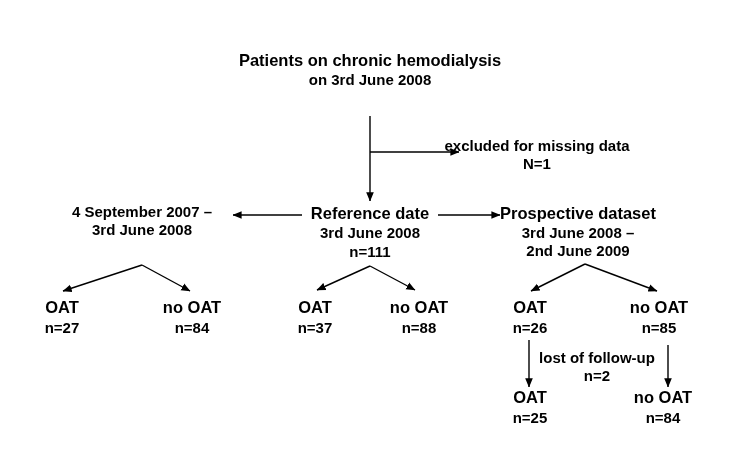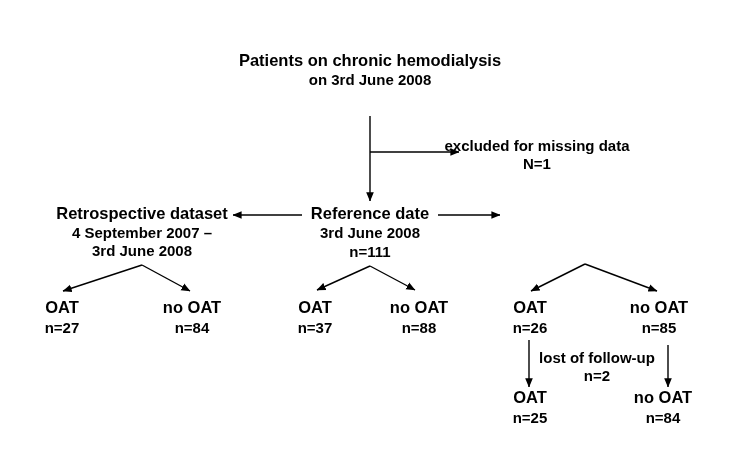--- a/index.html
+++ b/index.html
@@ -72,31 +72,35 @@
     <div class="t-big">Patients on chronic hemodialysis</div>
     <div class="t-small">on 3rd June 2008</div>
   </div>
 
   <div class="node" style="left:537px;top:137px">
     <div class="t-small">excluded for missing data</div>
     <div class="t-small">N=1</div>
   </div>
 
   <div class="node" style="left:142px;top:203px">
-    <div class="t-big">Retrospective dataset</div>
     <div class="t-small">4 September 2007 –</div>
     <div class="t-small">3rd June 2008</div>
   </div>
 
   <div class="node" style="left:370px;top:203px">
     <div class="t-big">Reference date</div>
     <div class="t-small">3rd June 2008</div>
     <div class="t-num">n=111</div>
   </div>
 
+  <div class="node" style="left:578px;top:203px">
+    <div class="t-big">Prospective dataset</div>
+    <div class="t-small">3rd June 2008 –</div>
+    <div class="t-small">2nd June 2009</div>
+  </div>
 
   <div class="node" style="left:62px;top:297px">
     <div class="t-big">OAT</div>
     <div class="t-num">n=27</div>
   </div>
   <div class="node" style="left:192px;top:297px">
     <div class="t-big">no OAT</div>
     <div class="t-num">n=84</div>
   </div>
 

